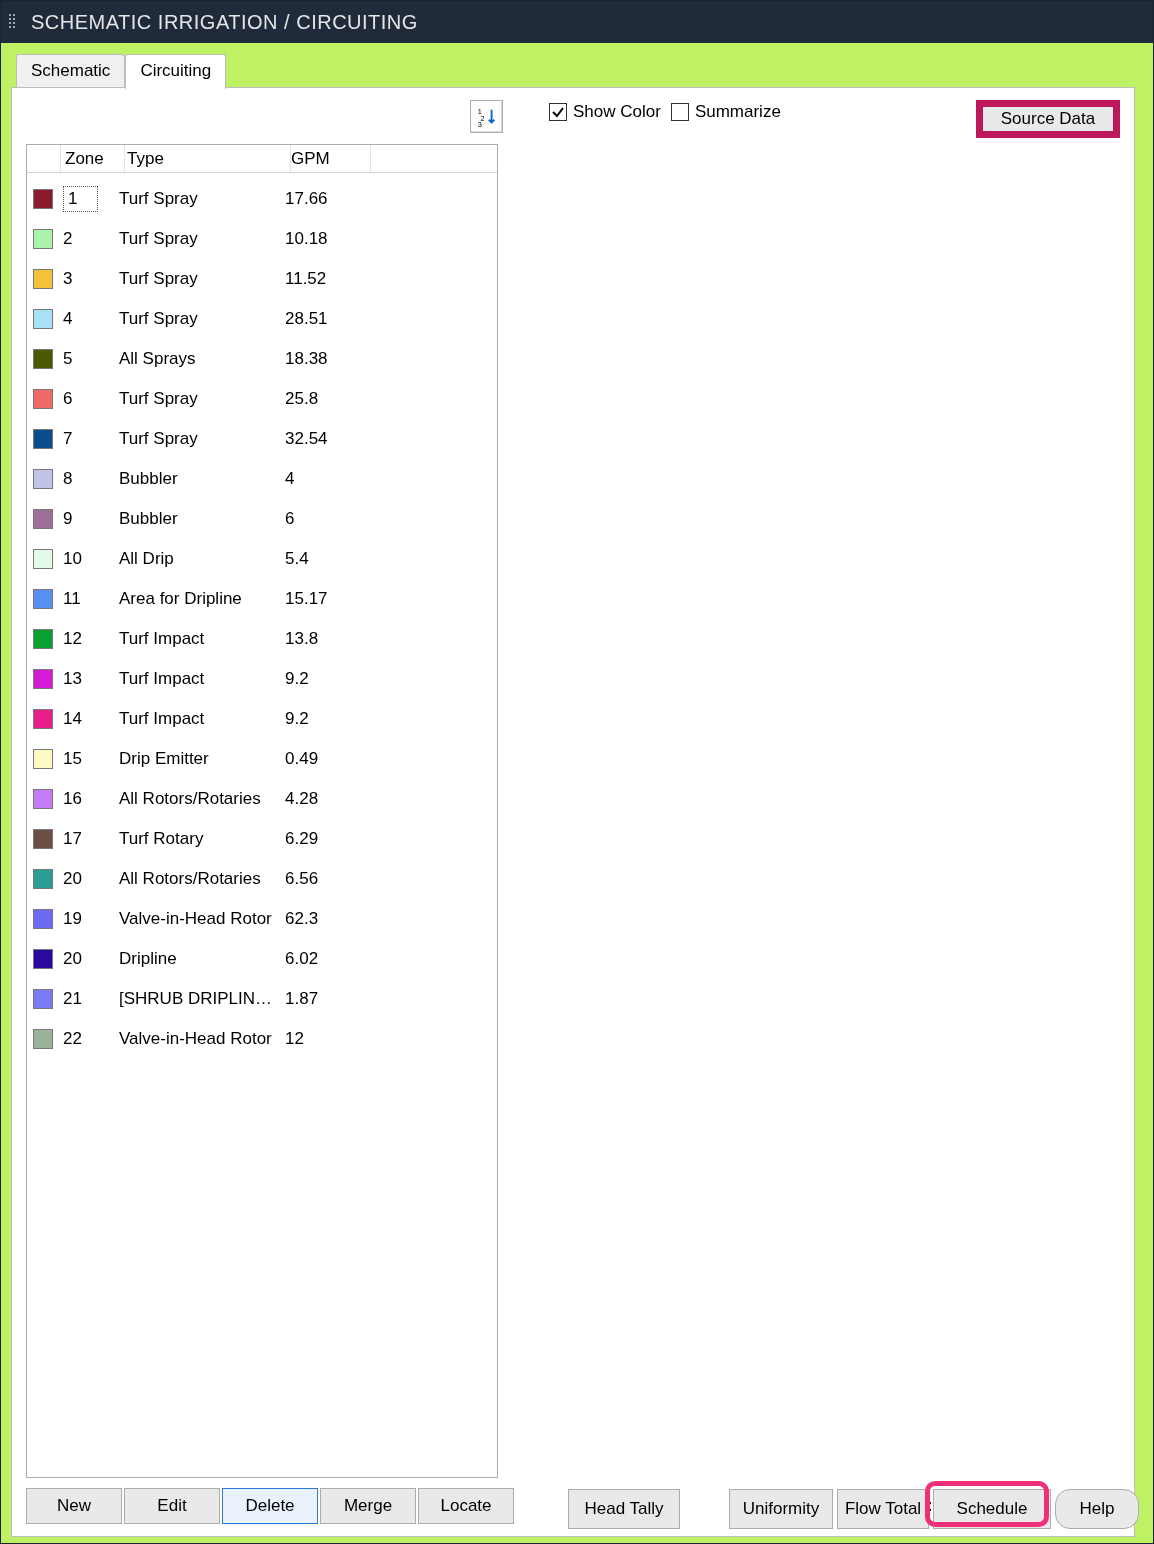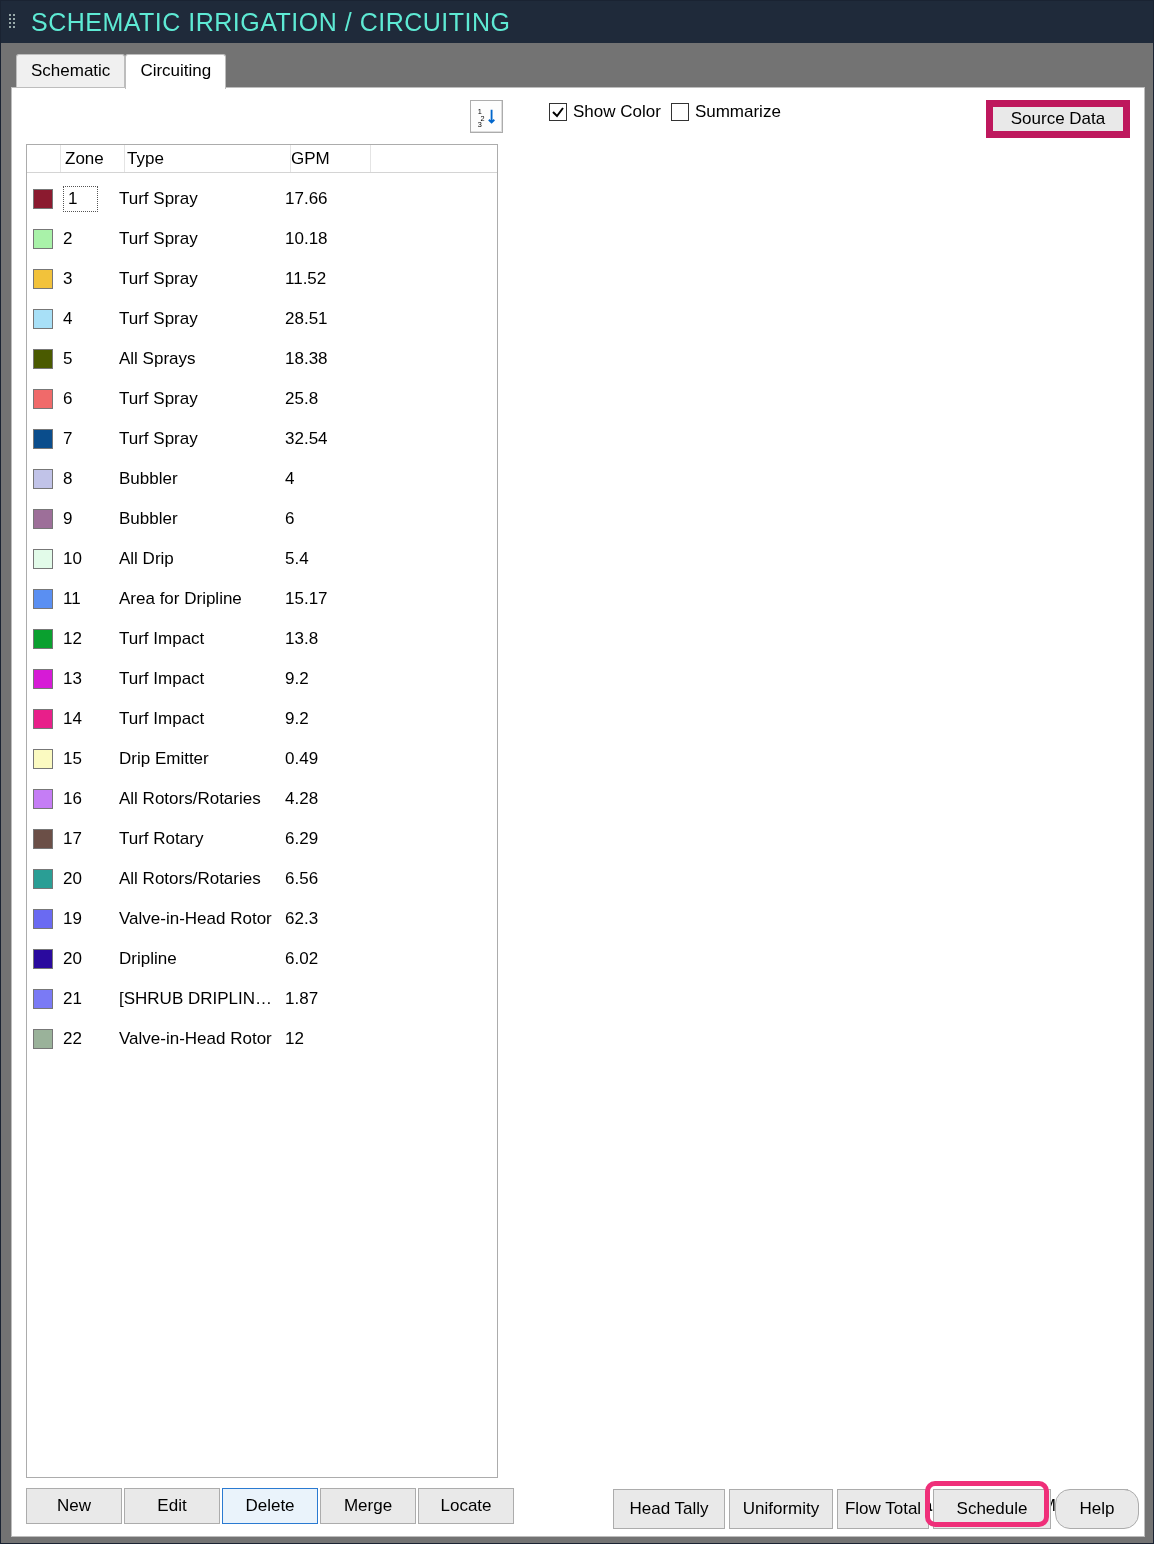--- a/index.html
+++ b/index.html
@@ -12,40 +12,40 @@
     height: 1544px;
     overflow: hidden;
   }
   .window {
     width: 100%; height: 100%;
     display: flex; flex-direction: column;
     border: 1px solid #1a2332;
   }
   .titlebar {
     background: #1f2a3a;
-    color: #5eead4;
+    color: #e5e5e5;
     height: 42px;
     display: flex; align-items: center;
     padding: 4px 8px;
-    font-size: 25px;
+    font-size: 20px;
     letter-spacing: 0.5px;
   }
   .titlebar .grip {
     width: 12px; height: 16px;
     display: grid;
     grid-template-columns: repeat(2, 2px);
     grid-template-rows: repeat(4, 2px);
     gap: 2px;
     margin-right: 10px;
   }
   .titlebar .grip span { background: #9aa; }
   .client {
     flex: 1;
-    background: #737373;
-    padding: 10px 8px 6px 10px;
+    background: #bef264;
+    padding: 10px 18px 6px 10px;
     display: flex; flex-direction: column;
     position: relative;
   }
   .tabs-row {
     display: flex;
     margin-bottom: -1px;
     padding-left: 5px;
   }
   .tab {
     padding: 6px 14px 8px 14px;
@@ -194,21 +194,21 @@
   .bottom-bar {
     position: absolute;
     right: 14px;
     bottom: 14px;
     display: flex;
     gap: 4px;
     align-items: center;
   }
   .bottom-bar .btn { height: 40px; }
   .bbtn-ht { width: 112px; }
-  .bbtn-un { width: 104px; }
+  .bbtn-un { width: 104px; margin-left: 45px; }
   .bbtn-ft { width: 92px; }
   .bbtn-sc { width: 118px; }
   .bbtn-hp { width: 84px; border-radius: 15px; }
   .highlight-frame {
     position: absolute;
     border: 5px solid #ef2f79;
     border-radius: 10px;
     pointer-events: none;
   }
 </style>

